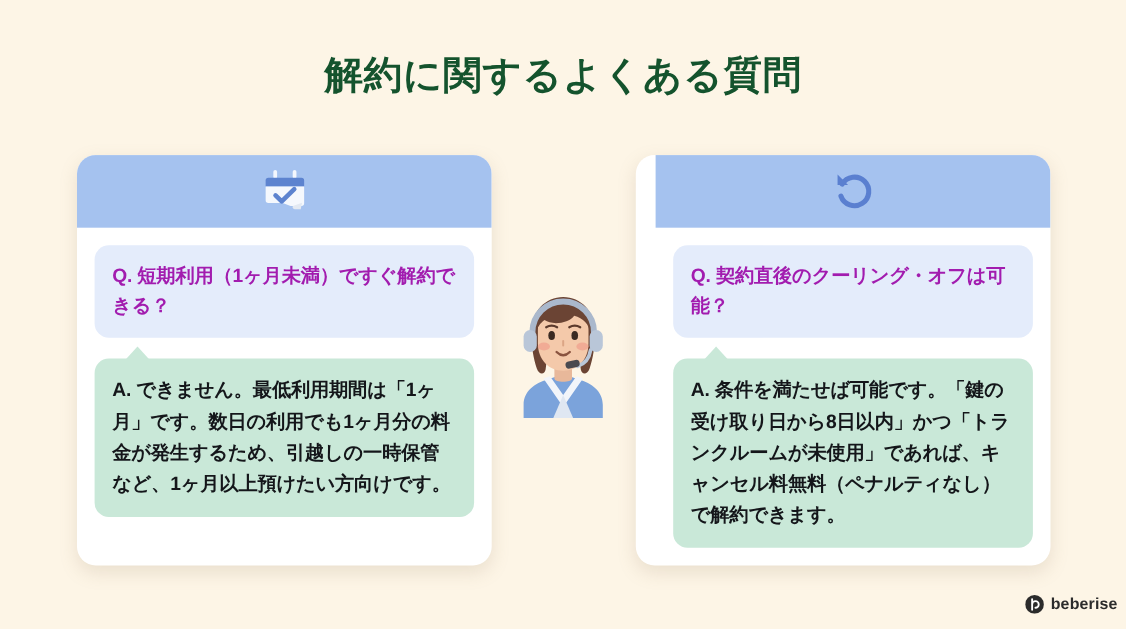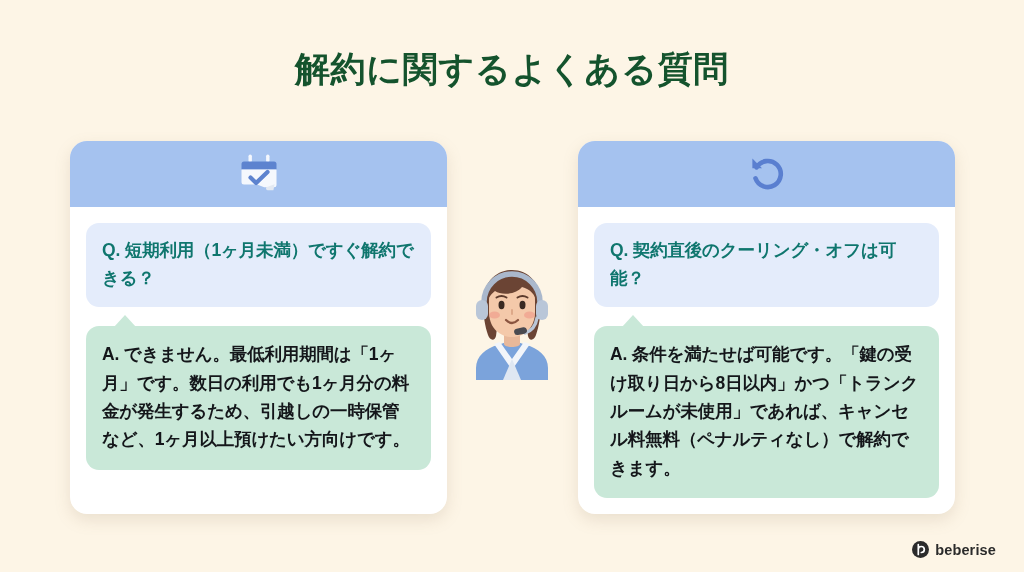--- a/index.html
+++ b/index.html
@@ -37,21 +37,21 @@
     width: 377px;
     height: 373px;
     background: #ffffff;
     border-radius: 17px;
     box-shadow: 0 6px 16px rgba(150, 128, 100, 0.18);
     overflow: hidden;
     display: flex;
     flex-direction: column;
   }
   .card-left  { left: 70px; }
-  .card-right { left: 578px; }
+  .card-right { left: 578px; padding-left: 18px; }
 
   .card-header {
     height: 66px;
     background: #a5c2ef;
     flex: 0 0 auto;
     display: flex;
     align-items: center;
     justify-content: center;
   }
 
@@ -62,21 +62,21 @@
   }
 
   
   .q-bubble {
     background: #e4ecfb;
     border-radius: 13px;
     padding: 14px 16px 15px 16px;
     font-size: 17.5px;
     font-weight: 700;
     line-height: 1.58;
-    color: #0f766e;
+    color: #a21caf;
     letter-spacing: -0.01em;
   }
 
   
   .a-wrap {
     position: relative;
     margin-top: 19px;
   }
   .a-tail {
     position: absolute;
@@ -107,21 +107,21 @@
     position: absolute;
     left: 466px;
     top: 258px;
     width: 92px;
     height: 122px;
   }
 
   
   .logo {
     position: absolute;
-    right: 28px;
+    right: 8px;
     bottom: 14px;
     display: flex;
     align-items: center;
     gap: 6px;
   }
   .logo-mark {
     width: 17px;
     height: 17px;
     flex: 0 0 auto;
   }

